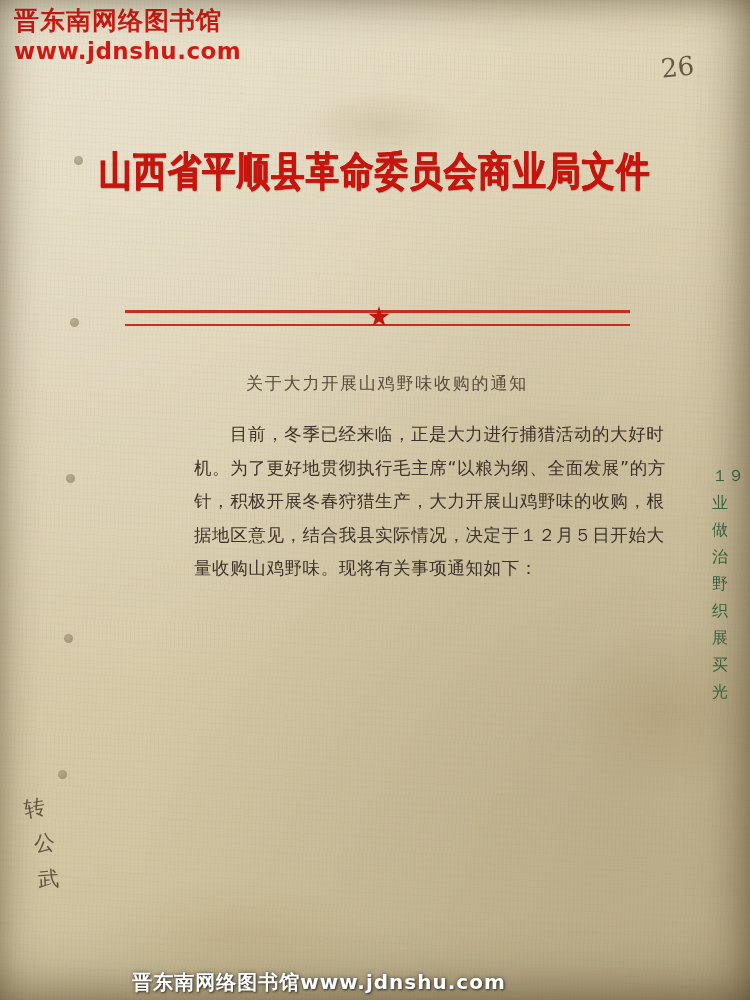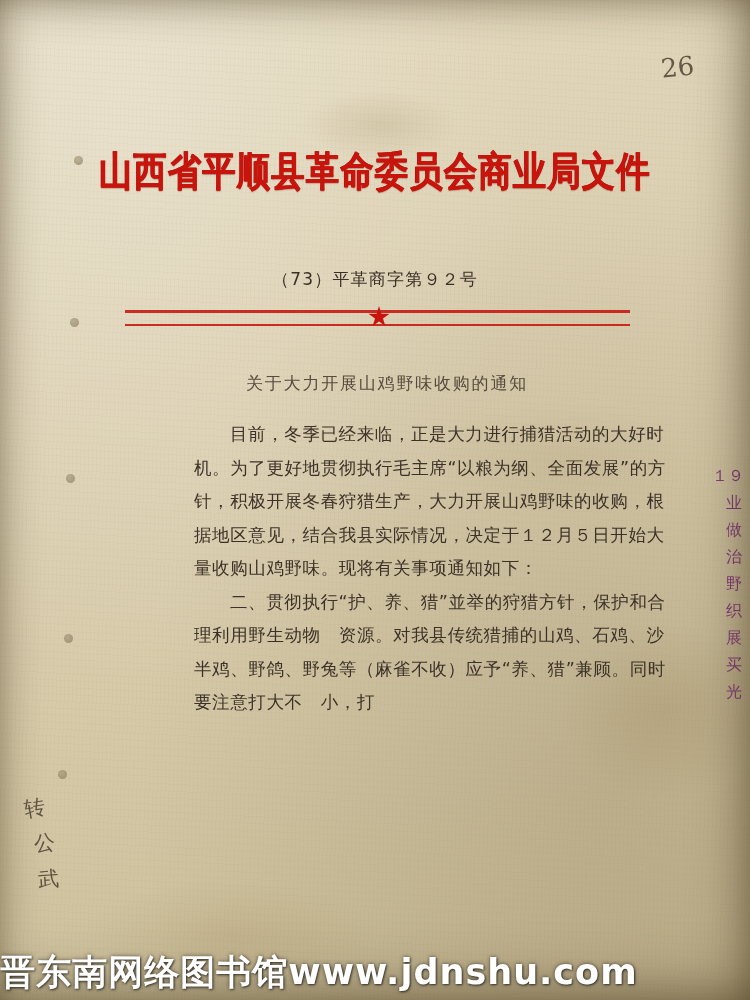--- a/index.html
+++ b/index.html
@@ -64,21 +64,21 @@
   .wm-top .l1 { font-size: 25px; letter-spacing: 1px; }
   .wm-top .l2 { font-size: 23px; letter-spacing: 0.5px; }
 
   .wm-bottom {
     position: absolute;
     left: 0;
     bottom: 4px;
     width: 638px;
     text-align: center;
     color: #ffffff;
-    font-size: 35px;
+    font-size: 20px;
     font-weight: bold;
     letter-spacing: 1px;
     text-shadow:
       0 0 4px rgba(0,0,0,0.55),
       1px 1px 2px rgba(0,0,0,0.5);
     white-space: nowrap;
   }
 
   
   .corner-number {
@@ -182,24 +182,24 @@
     white-space: pre-wrap;
   }
   .body-text p.ind { text-indent: 36px; margin-left: 36px; }
 
   
   .margin-note {
     position: absolute;
     right: 8px;
     top: 462px;
     width: 30px;
-    color: #701a75;
+    color: #14532d;
     font-size: 16px;
     line-height: 27px;
-    text-align: right;
+    text-align: left;
     opacity: .8;
   }
   .margin-note div { white-space: nowrap; }
 
   
   .signature {
     position: absolute;
     left: 24px;
     top: 790px;
     width: 96px;
@@ -234,38 +234,40 @@
   <div class="stain" style="left:560px;top:620px;width:210px;height:180px;background:radial-gradient(ellipse,rgba(140,115,70,0.2),rgba(0,0,0,0) 70%);"></div>
   <div class="stain" style="left:80px;top:880px;width:300px;height:110px;background:radial-gradient(ellipse,rgba(150,125,80,0.16),rgba(0,0,0,0) 70%);"></div>
   <div class="stain" style="left:430px;top:400px;width:260px;height:120px;background:radial-gradient(ellipse,rgba(160,135,90,0.12),rgba(0,0,0,0) 70%);"></div>
 
   <div class="punch" style="left:74px;top:156px;"></div>
   <div class="punch" style="left:70px;top:318px;"></div>
   <div class="punch" style="left:66px;top:474px;"></div>
   <div class="punch" style="left:64px;top:634px;"></div>
   <div class="punch" style="left:58px;top:770px;"></div>
 
+  <div class="wm-top">
+    <div class="l1">晋东南网络图书馆</div>
+    <div class="l2">www.jdnshu.com</div>
+  </div>
 
   <div class="corner-number">26</div>
 
   <div class="masthead">山西省平顺县革命委员会商业局文件</div>
 
-  <div class="doc-number">（73）平革商字第９２号</div>
 
   <div class="rule-wrap">
     <div class="rule r1"></div>
     <div class="star"></div>
     <div class="rule r2"></div>
   </div>
 
   <div class="doc-title">关于大力开展山鸡野味收购的通知</div>
 
   <div class="body-text">
     <p class="ind">目前，冬季已经来临，正是大力进行捕猎活动的大好时机。为了更好地贯彻执行毛主席“以粮为纲、全面发展”的方针，积极开展冬春狩猎生产，大力开展山鸡野味的收购，根据地区意见，结合我县实际情况，决定于１２月５日开始大量收购山鸡野味。现将有关事项通知如下：</p>
-    <p class="ind">二、贯彻执行“护、养、猎”並举的狩猎方针，保护和合理利用野生动物　资源。对我县传统猎捕的山鸡、石鸡、沙半鸡、野鸽、野兔等（麻雀不收）应予“养、猎”兼顾。同时要注意打大不　小，打</p>
   </div>
 
   <div class="margin-note">
     <div>１９</div>
     <div>业</div>
     <div>做</div>
     <div>治</div>
     <div>野</div>
     <div>织</div>
     <div>展</div>

